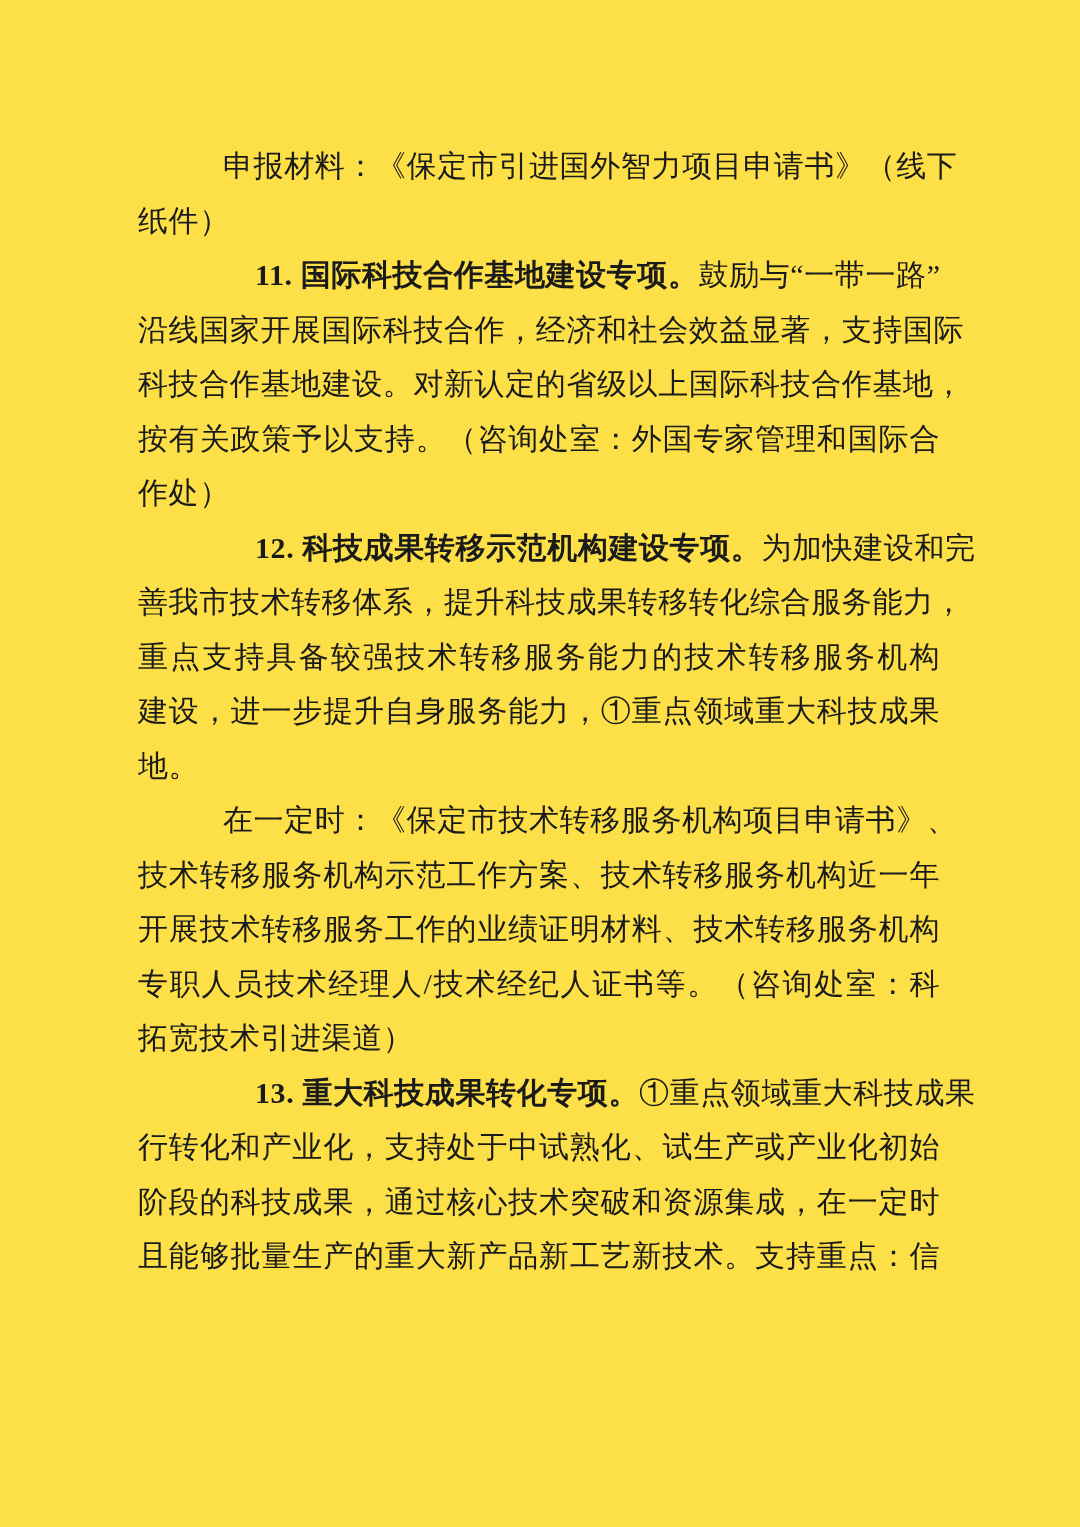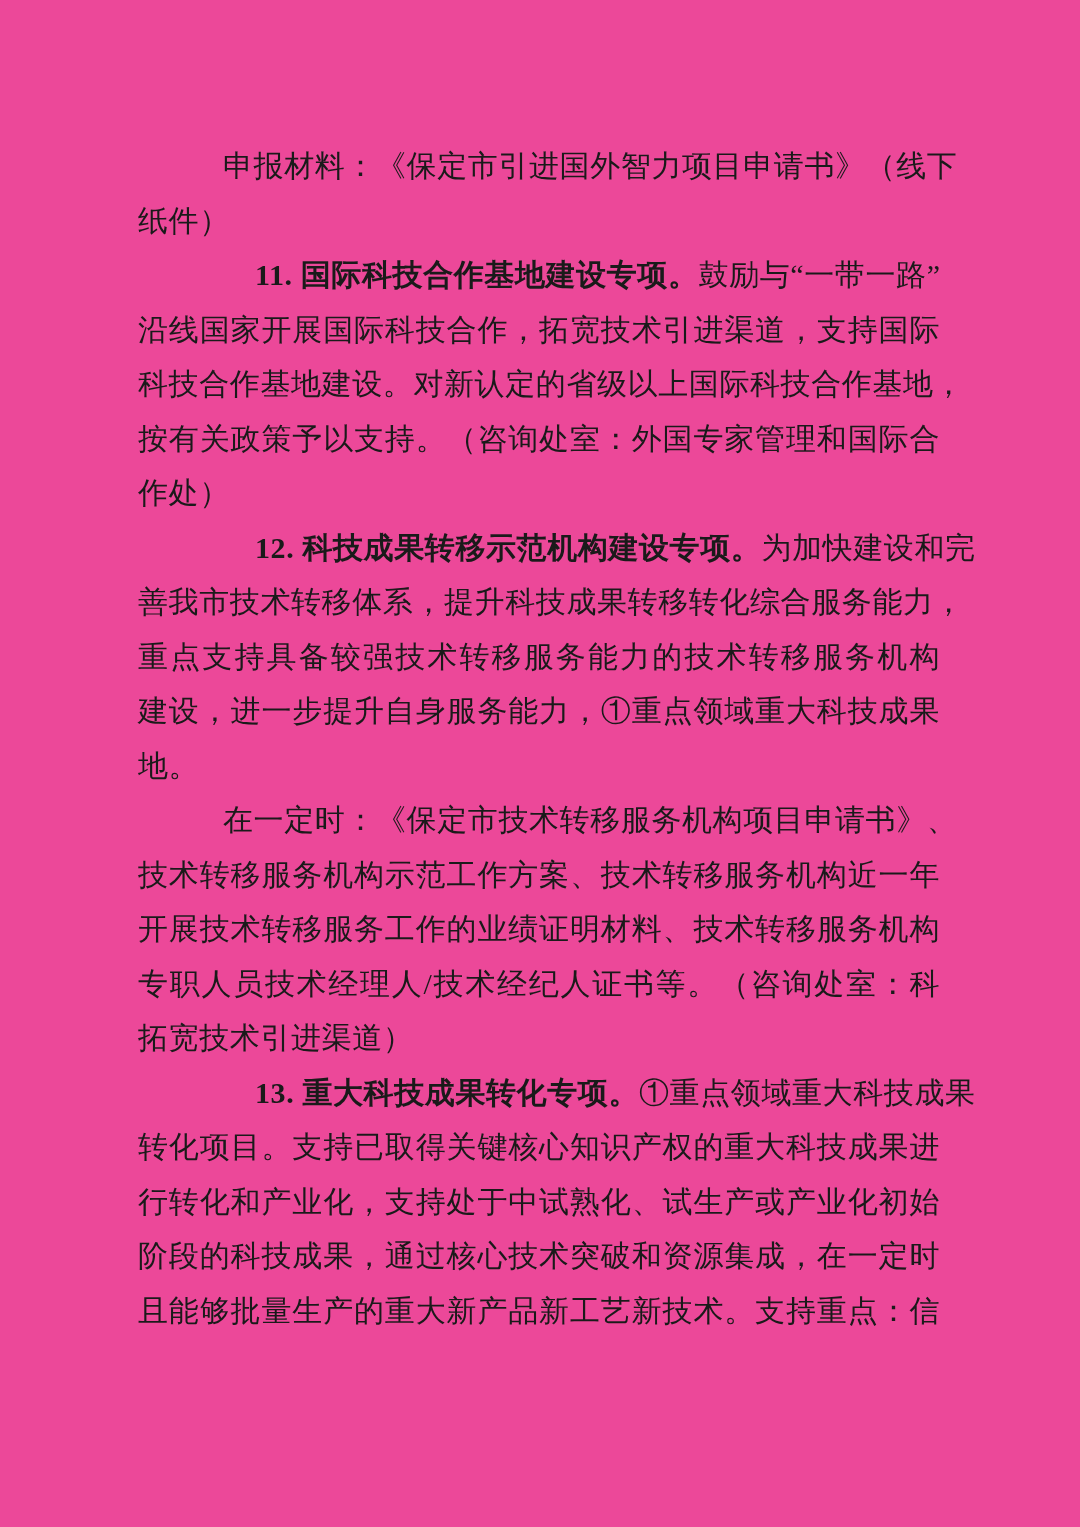--- a/index.html
+++ b/index.html
@@ -4,21 +4,21 @@
 <style>
   html, body {
     margin: 0;
     padding: 0;
     background: #ffffff;
   }
   .page {
     position: relative;
     width: 1080px;
     height: 1527px;
-    background: #ec4899;
+    background: #fde047;
     overflow: hidden;
     font-family: "Liberation Serif", "DejaVu Serif", serif;
   }
   .doc-body {
     position: absolute;
     left: 138px;
     top: 139px;
     width: 802px;
     font-size: 30px;
     color: #1a1a1a;
@@ -43,33 +43,32 @@
   }
 </style>
 </head>
 <body>
 
 <div class="page">
   <div class="doc-body">
       <div class="line line--indent"><span class="seg">申报材料：《保定市引进国外智力项目申请书》（线下</span></div>
       <div class="line line--end"><span class="seg">纸件）</span></div>
       <div class="line line--indent"><span class="seg seg--bold">11. 国际科技合作基地建设专项。</span><span class="seg">鼓励与“一带一路”</span></div>
-      <div class="line"><span class="seg">沿线国家开展国际科技合作，拓宽技术引进渠道，支持国际</span></div>
+      <div class="line"><span class="seg">沿线国家开展国际科技合作，经济和社会效益显著，支持国际</span></div>
       <div class="line"><span class="seg">科技合作基地建设。对新认定的省级以上国际科技合作基地，</span></div>
       <div class="line"><span class="seg">按有关政策予以支持。（咨询处室：外国专家管理和国际合</span></div>
       <div class="line line--end"><span class="seg">作处）</span></div>
       <div class="line line--indent"><span class="seg seg--bold">12. 科技成果转移示范机构建设专项。</span><span class="seg">为加快建设和完</span></div>
       <div class="line"><span class="seg">善我市技术转移体系，提升科技成果转移转化综合服务能力，</span></div>
       <div class="line"><span class="seg">重点支持具备较强技术转移服务能力的技术转移服务机构</span></div>
       <div class="line"><span class="seg">建设，进一步提升自身服务能力，①重点领域重大科技成果</span></div>
       <div class="line line--end"><span class="seg">地。</span></div>
       <div class="line line--indent"><span class="seg">在一定时：《保定市技术转移服务机构项目申请书》、</span></div>
       <div class="line"><span class="seg">技术转移服务机构示范工作方案、技术转移服务机构近一年</span></div>
       <div class="line"><span class="seg">开展技术转移服务工作的业绩证明材料、技术转移服务机构</span></div>
       <div class="line"><span class="seg">专职人员技术经理人/技术经纪人证书等。（咨询处室：科</span></div>
       <div class="line line--end"><span class="seg">拓宽技术引进渠道）</span></div>
       <div class="line line--indent"><span class="seg seg--bold">13. 重大科技成果转化专项。</span><span class="seg">①重点领域重大科技成果</span></div>
-      <div class="line"><span class="seg">转化项目。支持已取得关键核心知识产权的重大科技成果进</span></div>
       <div class="line"><span class="seg">行转化和产业化，支持处于中试熟化、试生产或产业化初始</span></div>
       <div class="line"><span class="seg">阶段的科技成果，通过核心技术突破和资源集成，在一定时</span></div>
       <div class="line"><span class="seg">且能够批量生产的重大新产品新工艺新技术。支持重点：信</span></div>
     </div>
 </div>
 
 </body></html>

